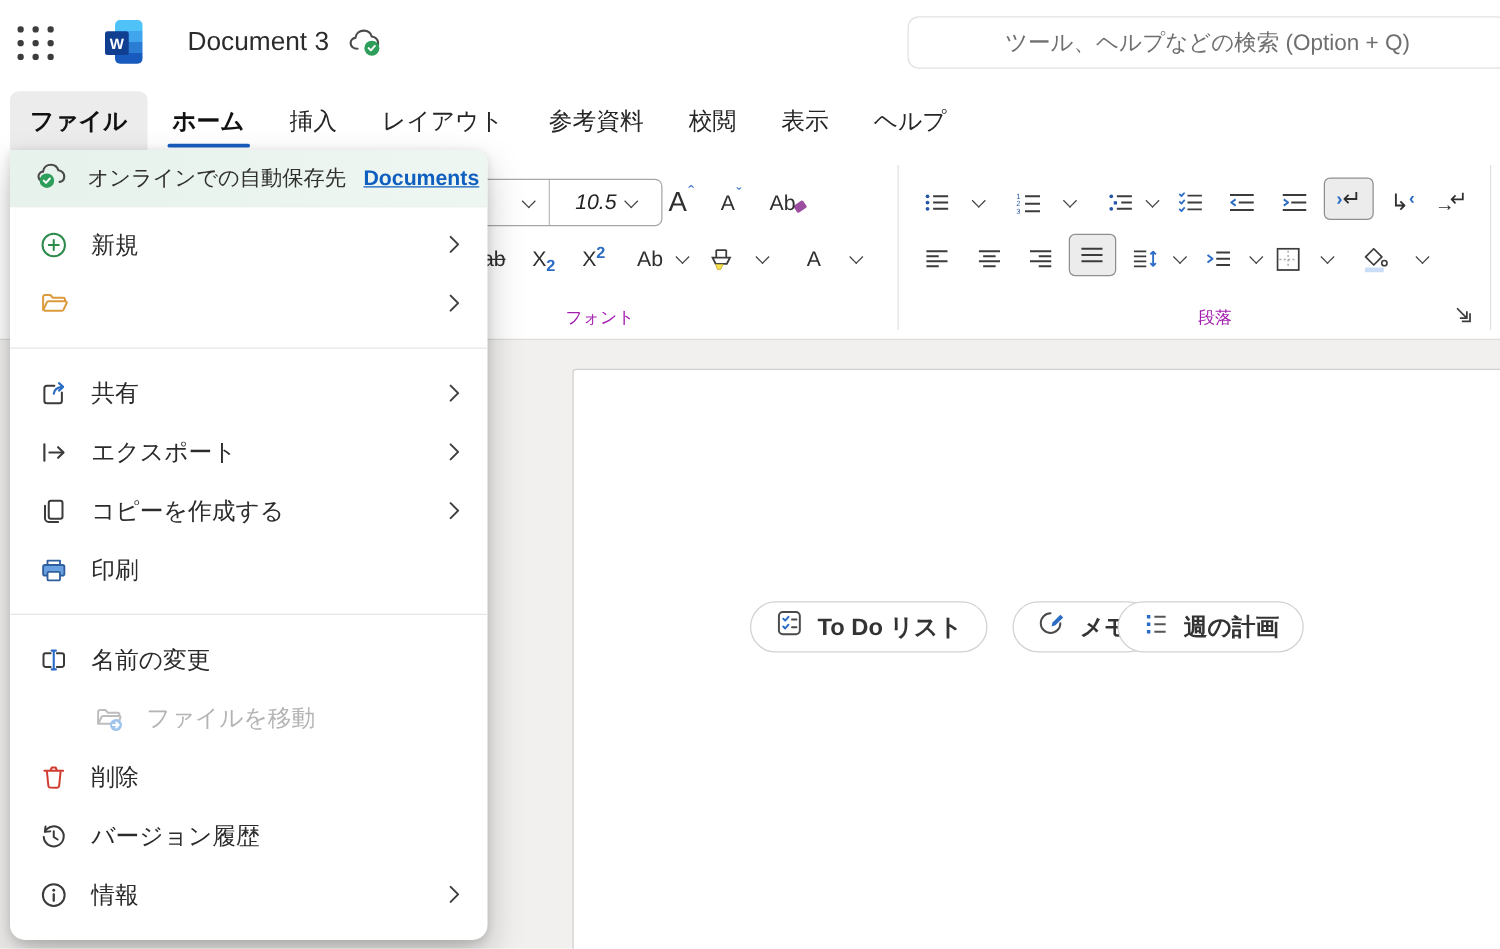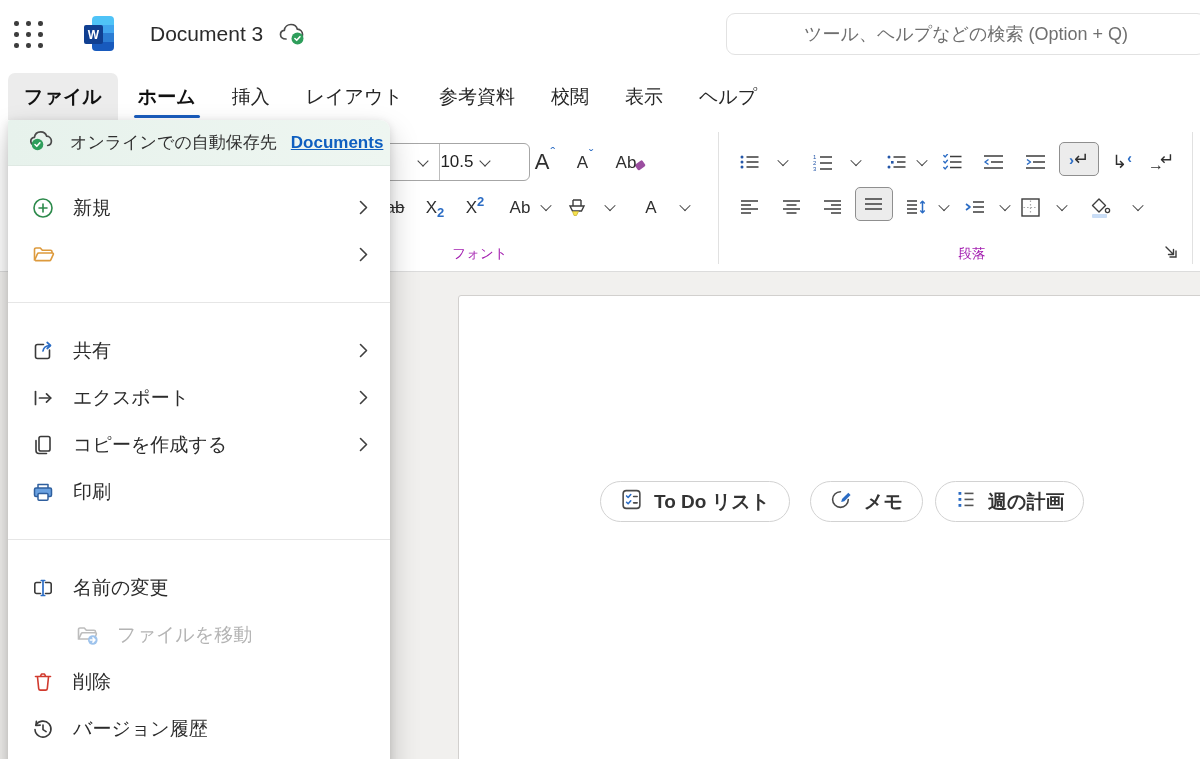--- a/index.html
+++ b/index.html
@@ -42,40 +42,40 @@
   .grouplabel { position:absolute; top:125px; font-size:13.5px; color:#a21caf; text-align:center; }
   .rbtn { position:absolute; height:36px; display:flex; align-items:center; justify-content:center;
           border-radius:5px; cursor:pointer; color:#3c3c3c; }
   .rbtn.sel { background:#ececec; border:1px solid #8f8f8f; }
   .chev { position:absolute; width:16px; height:36px; display:flex; align-items:center;
           justify-content:center; cursor:pointer; }
   .chev::after { content:""; width:7px; height:7px; border-right:1.6px solid #444;
           border-bottom:1.6px solid #444; transform:rotate(45deg) translate(-1px,-1px); }
   .combo { position:absolute; left:300px; top:23px; width:230px; height:38px;
            border:1px solid #a6a6a6; border-radius:6px; display:flex; background:#fff; }
-  .combo .cell { display:flex; align-items:center; position:relative; cursor:pointer; }
+  .combo .cell { display:flex; align-items:center; justify-content:center; position:relative; cursor:pointer;font-style:italic; }
   .combo .cname { width:140px; border-right:1px solid #bdbdbd; }
   .combo .csize { width:89px; font-size:17px; color:#222; gap:8px; }
   .cchev { width:8px; height:8px; border-right:1.6px solid #444; border-bottom:1.6px solid #444;
            transform:rotate(45deg); margin-top:-3px; }
   .glyph { font-size:17px; color:#2f2f2f; position:relative; line-height:1; }
   .mark { color:#2b6cc4; font-weight:bold; }
   .supmark { position:absolute; top:-9px; right:-11px; font-size:13px; color:#2b6cc4; }
 
   
   .filemenu { position:absolute; left:8px; top:120px; width:382px; background:#fff; z-index:20;
               border-radius:2px 10px 12px 12px;
               box-shadow:0 14px 30px rgba(0,0,0,.22), 0 2px 8px rgba(0,0,0,.12); }
   .banner { height:46px; display:flex; align-items:center; gap:14px; padding:0 16px 0 20px;
             background:linear-gradient(90deg,#e7f2ec,#eef6f1); border-radius:2px 10px 0 0;
             border-bottom:1px solid #dfe9e3; }
   .banner .blabel { font-size:17px; color:#2f2f2f; white-space:nowrap; }
   .banner .blink { font-size:17px; color:#0f5fc0; font-weight:600; text-decoration:underline;
                    cursor:pointer; white-space:nowrap; }
-  .msec { padding:18px 0; }
+  .msec { padding:6px 0; }
   .msep { height:1px; background:#e6e6e6; margin:6px 0; }
   .mi { height:47px; display:flex; align-items:center; gap:17px; padding:0 22px; cursor:pointer; }
   .mi .mic { width:26px; height:26px; flex:0 0 26px; display:flex; align-items:center; justify-content:center; }
   .mi .mil { font-size:19px; color:#2b2b2b; flex:1; white-space:nowrap; }
   .mi .mch { margin-left:auto; display:flex; align-items:center; }
   .mi.disabled { pointer-events:none;margin-left:44px; }
   .mi.disabled .mil { color:#b4b4b4; }
   .menu-bottom-pad { height:7px; }
 
   
@@ -343,21 +343,21 @@
     <div class="pill" style="left:810px">
       <span>
         <svg width="23" height="23" viewBox="0 0 22 22">
             <path d="M10 3.5 a7.5 7.5 0 1 0 7.5 7.5" fill="none" stroke="#4a4a4a" stroke-width="1.5" stroke-linecap="round"></path>
             <path d="M11.5 10.5 l6-6 2.2 2.2 -6 6 -3 .8 z" fill="#2b6cc4"></path>
           </svg>
       </span>
       <span>メモ</span>
     </div>
 
-    <div class="pill" style="left:935px">
+    <div class="pill" style="left:894px">
       <span>
         <svg width="22" height="22" viewBox="0 0 22 22">
             <rect x="3.5" y="4" width="2.8" height="2.8" fill="#2b6cc4"></rect>
             <path d="M9.5 5.4 h9" stroke="#555" stroke-width="1.6"></path>
             <rect x="3.5" y="10" width="2.8" height="2.8" fill="#2b6cc4"></rect>
             <path d="M9.5 11.4 h9" stroke="#555" stroke-width="1.6"></path>
             <rect x="3.5" y="16" width="2.8" height="2.8" fill="#2b6cc4"></rect>
             <path d="M9.5 17.4 h9" stroke="#555" stroke-width="1.6"></path>
           </svg>
       </span>

